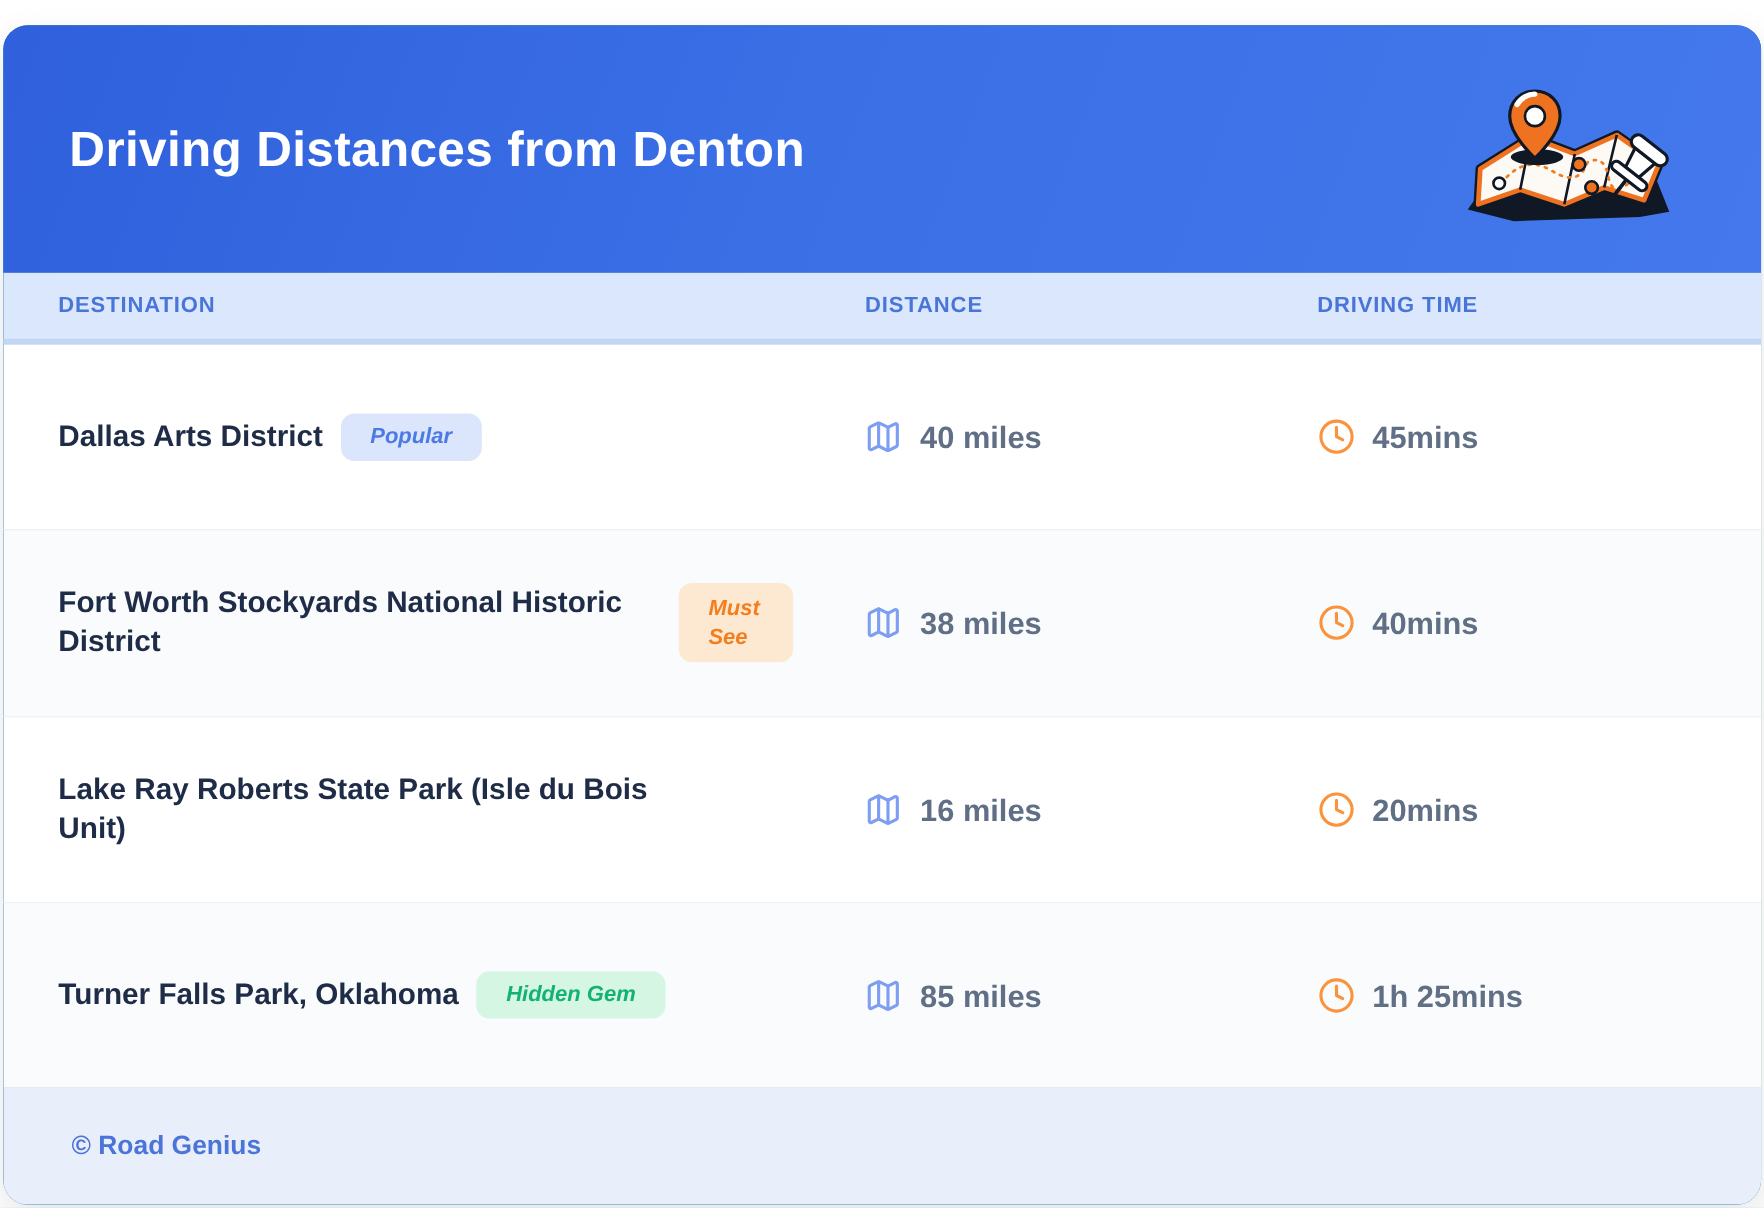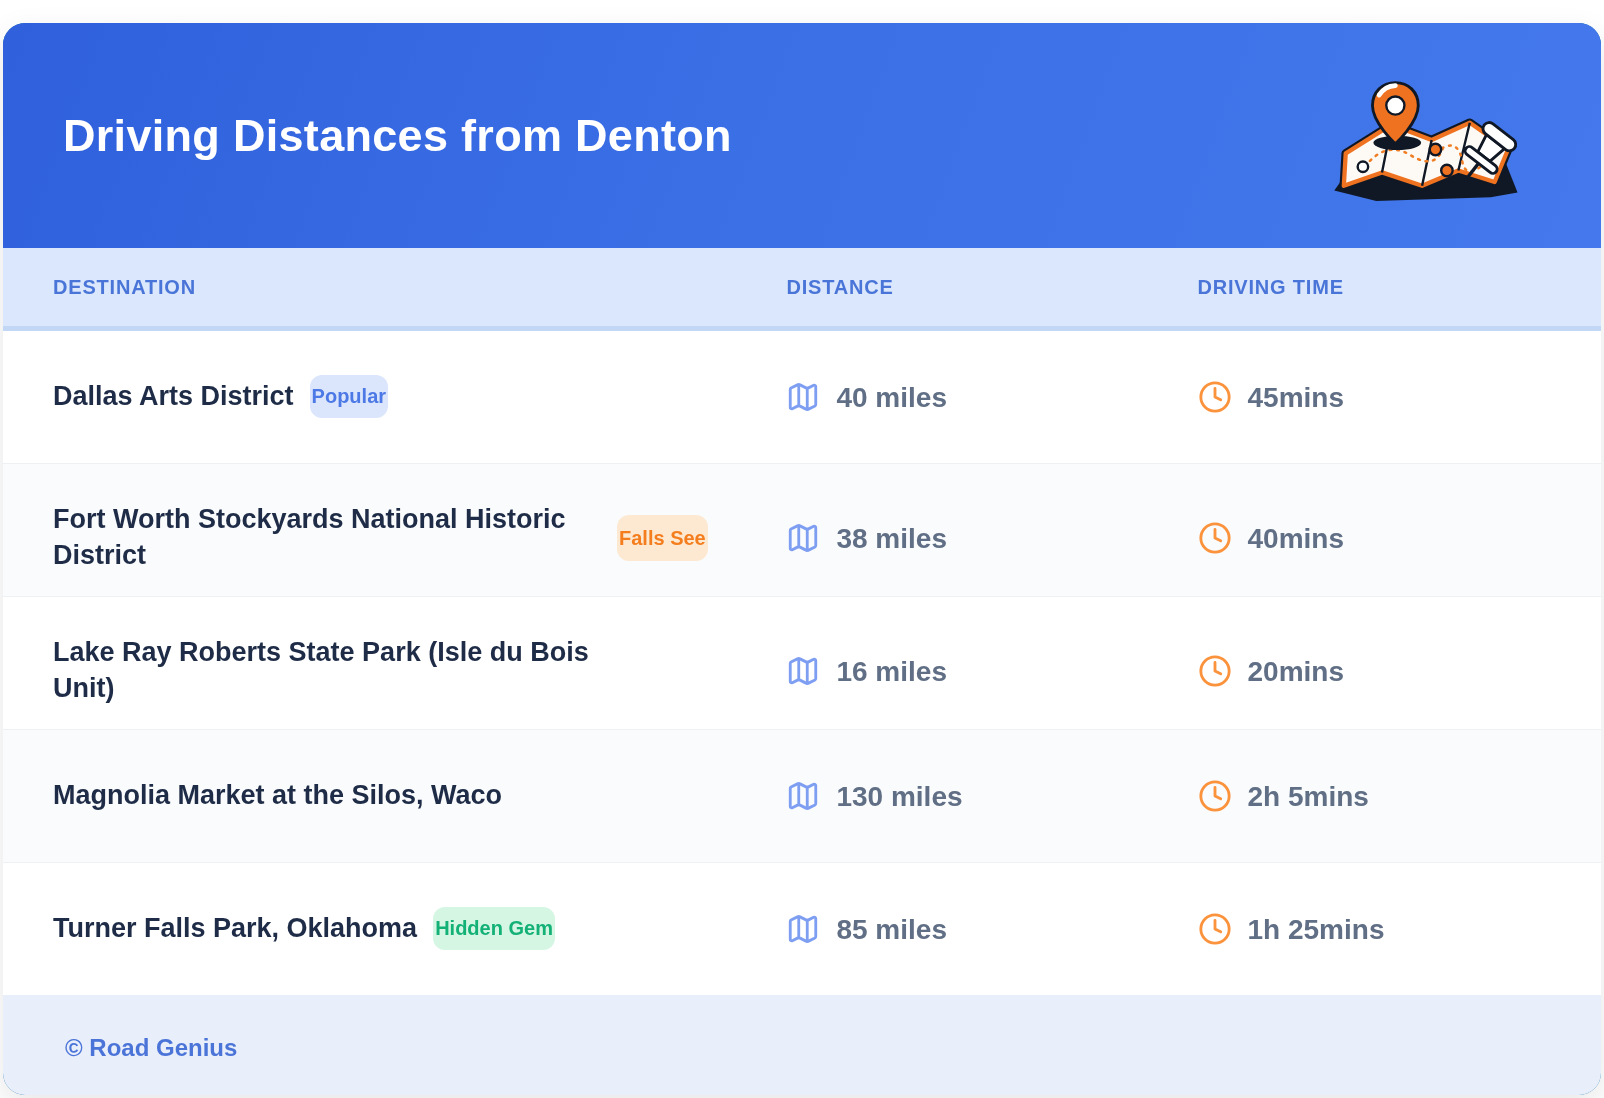--- a/index.html
+++ b/index.html
@@ -30,21 +30,21 @@
     font-size: 45px; font-weight: 800; letter-spacing: .3px;
   }
   .illus { width: 210px; height: 146px; margin-top: 6px; }
   
   .grid-cols {
     display: grid;
     grid-template-columns: 47.4% 26.1% 26.5%;
     align-items: center;
   }
   .thead {
-    height: 83px; flex: none;
+    height: 65px; flex: none;
     background: #dbe7fc;
     border-bottom: 5px solid #c2d6f6;
     color: #4a75d8;
     font-size: 20px; font-weight: 700; letter-spacing: .8px;
   }
   .col-1 { padding-left: 50px; }
   .col-2 { padding-left: 26px; }
   .col-3 { padding-left: 20px; }
   .rows { flex: 1; display: flex; flex-direction: column; }
   .row { background: #ffffff; min-height: 122px; flex: 1; }
@@ -53,22 +53,22 @@
   .dest {
     display: flex; align-items: center; gap: 16px;
     padding: 38px 24px 38px 50px;
   }
   .name {
     font-size: 27px; font-weight: 700; color: #1f2c47;
     line-height: 1.33; max-width: 548px;
   }
   .badge {
     font-size: 20px; font-weight: 700;
-    padding: 10px 2px; border-radius: 12px;
-    white-space: nowrap; flex: none;
+    padding: 10px 27px; border-radius: 12px;
+    white-space: nowrap; flex: none; font-style: italic;
   }
   .badge--blue   { background: #dbe6fc; color: #4d79e6; }
   .badge--orange { background: #fde9d2; color: #f47d1e; }
   .badge--green  { background: #d4f6e3; color: #13b176; }
   .badge--wrap   { white-space: normal; max-width: 104px; line-height: 1.3; }
   .metric {
     display: flex; align-items: flex-end; gap: 16px;
     font-size: 28px; font-weight: 600; color: #606f85;
   }
   .metric svg { flex: none; }
@@ -144,21 +144,21 @@
             <circle cx="12" cy="12" r="10"></circle>
             <polyline points="12 6 12 12 16 14"></polyline>
           </svg>
         <span>45mins</span>
       </div>
     </div>
 
     <div class="row grid-cols">
       <div class="dest col-1" style="padding-left:0;margin-left:50px;">
         <span class="name">Fort Worth Stockyards National Historic District</span>
-        <span class="badge badge--orange badge--wrap">Falls See</span>
+        <span class="badge badge--orange badge--wrap">Must See</span>
       </div>
       <div class="metric col-2">
         <svg width="34" height="34" viewBox="0 0 24 24" fill="none" stroke="#7e9ef2" stroke-width="2" stroke-linecap="round" stroke-linejoin="round">
             <path d="M14.1 5.55a2 2 0 0 0 1.8 0l3.65-1.83A1 1 0 0 1 21 4.62v12.76a1 1 0 0 1-.55.9l-4.55 2.27a2 2 0 0 1-1.8 0l-4.2-2.1a2 2 0 0 0-1.8 0l-3.65 1.83A1 1 0 0 1 3 19.38V6.62a1 1 0 0 1 .55-.9L8.1 3.45a2 2 0 0 1 1.8 0z"></path>
             <path d="M15 5.76v15"></path>
             <path d="M9 3.24v15"></path>
           </svg>
         <span>38 miles</span>
       </div>
       <div class="metric col-3">
@@ -184,40 +184,20 @@
       </div>
       <div class="metric col-3">
         <svg width="34" height="34" viewBox="0 0 24 24" fill="none" stroke="#fb923c" stroke-width="2" stroke-linecap="round" stroke-linejoin="round">
             <circle cx="12" cy="12" r="10"></circle>
             <polyline points="12 6 12 12 16 14"></polyline>
           </svg>
         <span>20mins</span>
       </div>
     </div>
 
-    <div class="row grid-cols">
-      <div class="dest col-1" style="padding-left:0;margin-left:50px;">
-        <span class="name">Magnolia Market at the Silos, Waco</span>
-      </div>
-      <div class="metric col-2">
-        <svg width="34" height="34" viewBox="0 0 24 24" fill="none" stroke="#7e9ef2" stroke-width="2" stroke-linecap="round" stroke-linejoin="round">
-            <path d="M14.1 5.55a2 2 0 0 0 1.8 0l3.65-1.83A1 1 0 0 1 21 4.62v12.76a1 1 0 0 1-.55.9l-4.55 2.27a2 2 0 0 1-1.8 0l-4.2-2.1a2 2 0 0 0-1.8 0l-3.65 1.83A1 1 0 0 1 3 19.38V6.62a1 1 0 0 1 .55-.9L8.1 3.45a2 2 0 0 1 1.8 0z"></path>
-            <path d="M15 5.76v15"></path>
-            <path d="M9 3.24v15"></path>
-          </svg>
-        <span>130 miles</span>
-      </div>
-      <div class="metric col-3">
-        <svg width="34" height="34" viewBox="0 0 24 24" fill="none" stroke="#fb923c" stroke-width="2" stroke-linecap="round" stroke-linejoin="round">
-            <circle cx="12" cy="12" r="10"></circle>
-            <polyline points="12 6 12 12 16 14"></polyline>
-          </svg>
-        <span>2h 5mins</span>
-      </div>
-    </div>
 
     <div class="row grid-cols">
       <div class="dest col-1" style="padding-left:0;margin-left:50px;">
         <span class="name">Turner Falls Park, Oklahoma</span>
         <span class="badge badge--green">Hidden Gem</span>
       </div>
       <div class="metric col-2">
         <svg width="34" height="34" viewBox="0 0 24 24" fill="none" stroke="#7e9ef2" stroke-width="2" stroke-linecap="round" stroke-linejoin="round">
             <path d="M14.1 5.55a2 2 0 0 0 1.8 0l3.65-1.83A1 1 0 0 1 21 4.62v12.76a1 1 0 0 1-.55.9l-4.55 2.27a2 2 0 0 1-1.8 0l-4.2-2.1a2 2 0 0 0-1.8 0l-3.65 1.83A1 1 0 0 1 3 19.38V6.62a1 1 0 0 1 .55-.9L8.1 3.45a2 2 0 0 1 1.8 0z"></path>
             <path d="M15 5.76v15"></path>

